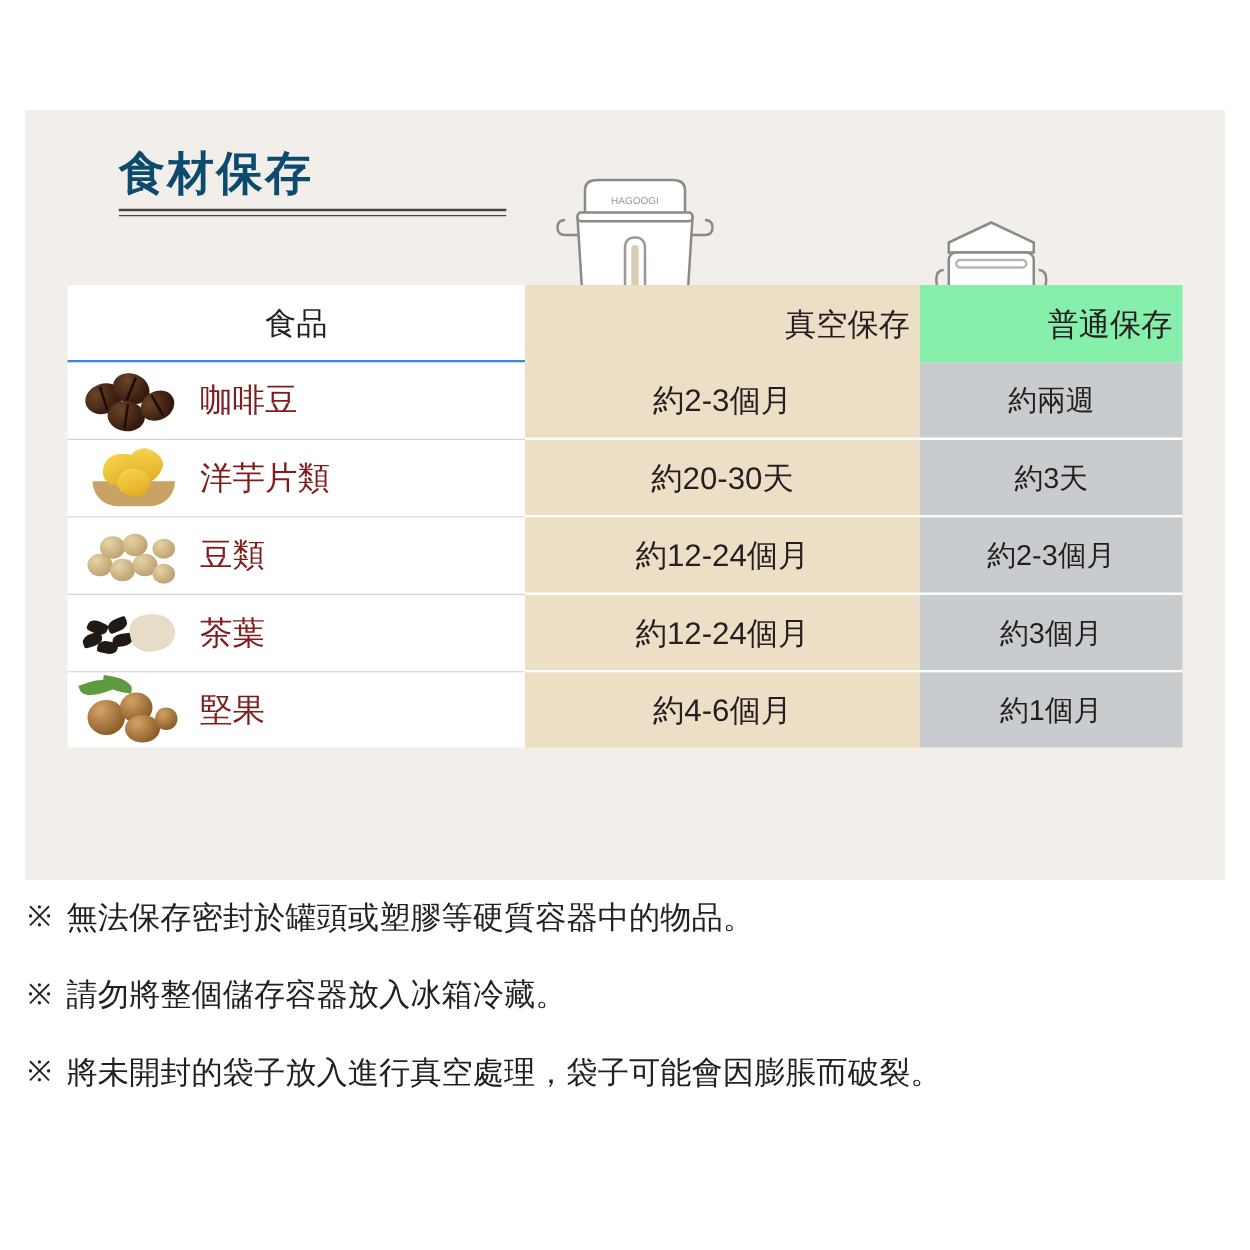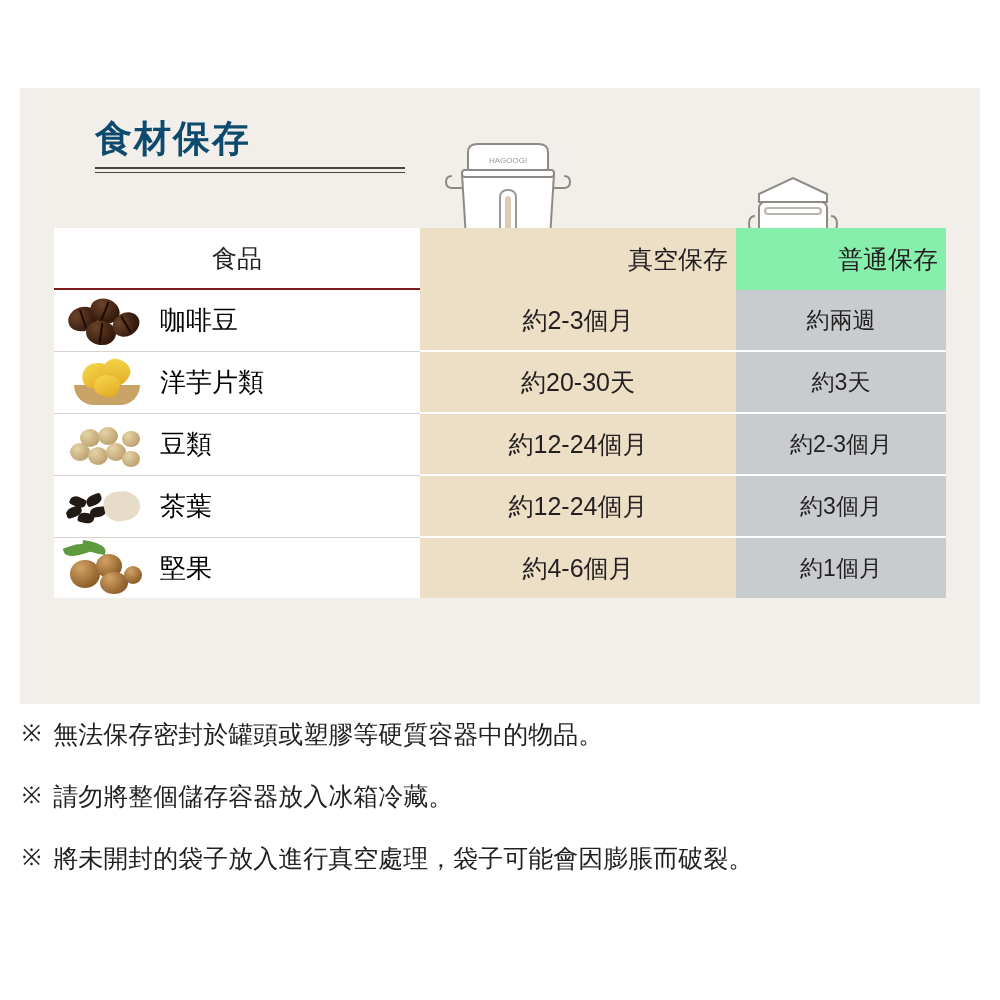--- a/index.html
+++ b/index.html
@@ -94,21 +94,21 @@
 
   .hdr {
     height: 60px;
     font-size: 25px;
     font-weight: 400;
     text-align: center;
     color: #231f20;
   }
   .hdr-food {
     background: #ffffff;
-    border-bottom: 2px solid #7f1d1d;
+    border-bottom: 2px solid #3b82f6;
     text-align: center;
   }
   .hdr-vac {
     background: #ecdfc6;
     position: relative;
   }
   .hdr-plain {
     background: #86efac;
     position: relative;
   }
@@ -133,21 +133,21 @@
     padding-left: 6px;
   }
   .food-icon {
     width: 96px;
     height: 56px;
     flex: 0 0 96px;
     position: relative;
   }
   .food-label {
     font-size: 26px;
-    color: #000000;
+    color: #7f1d1d;
     padding-left: 4px;
     white-space: nowrap;
   }
 
   .cell-vac {
     background: #ecdfc6;
     text-align: center;
     font-size: 25px;
     height: 60px;
     color: #231f20;

